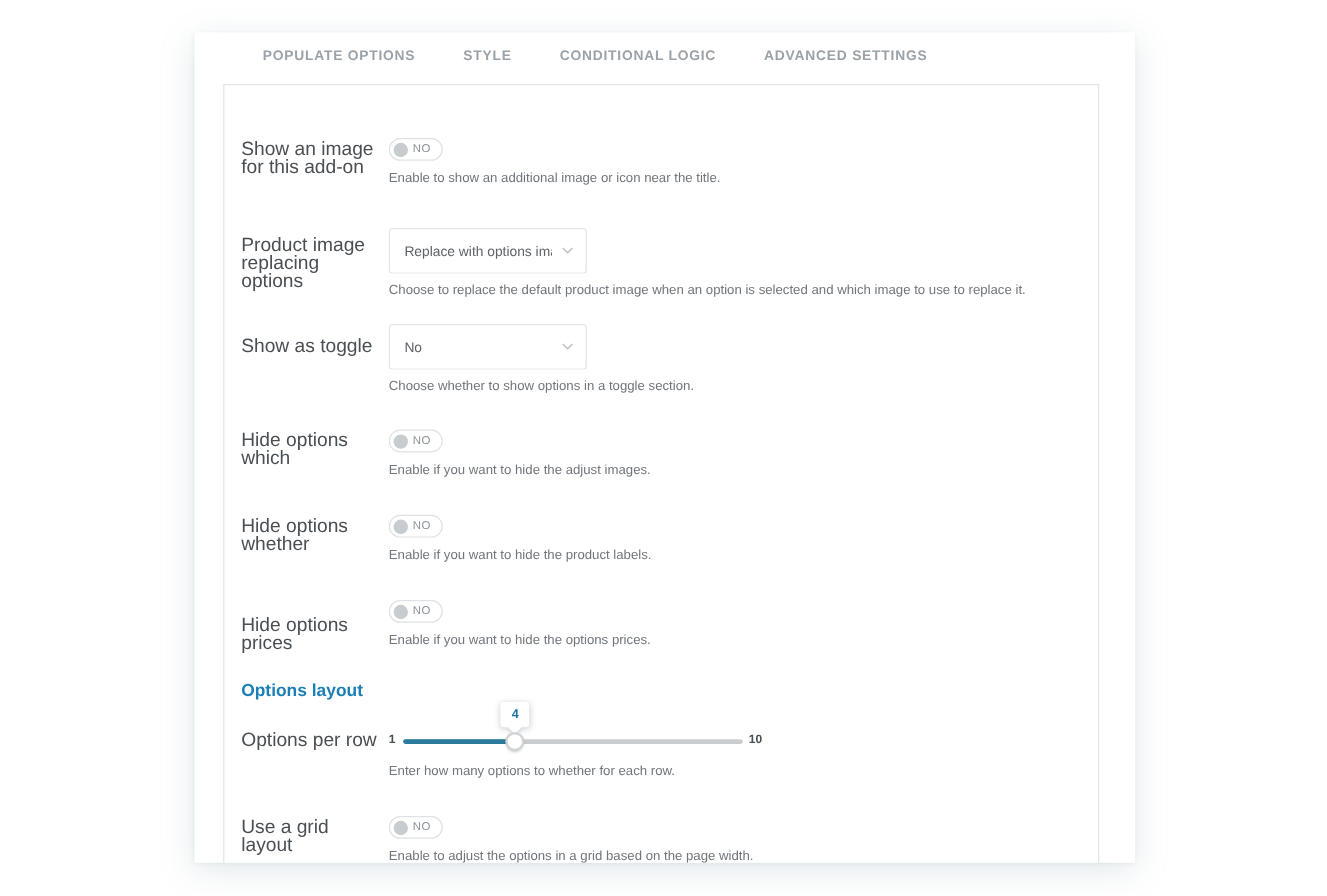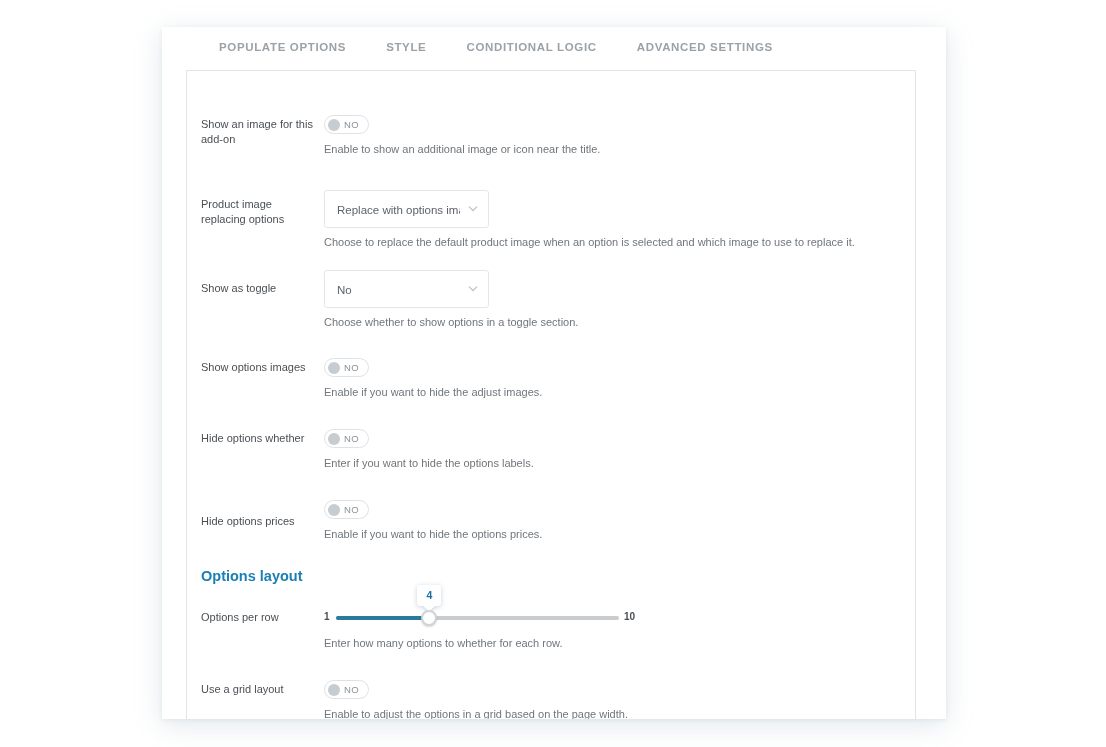--- a/index.html
+++ b/index.html
@@ -82,21 +82,21 @@
   
   .row {
     position: absolute;
     left: 0;
     width: 730px;
   }
   .row-label {
     position: absolute;
     left: 14px;
     width: 116px;
-    font-size: 11px;
+    font-size: 16px;
     color: #4a4f54;
     line-height: 15px;
   }
   .row-control {
     position: absolute;
     left: 137px;
   }
   .row-help {
     position: absolute;
     left: 137px;
@@ -303,39 +303,39 @@
             <svg viewBox="0 0 10 8" width="10" height="8">
                 <path d="M1 1.6 L5 5.6 L9 1.6" fill="none" stroke="#b9bfc4" stroke-width="1.2"></path>
               </svg>
           </span>
         </div>
       </div>
       <div class="row-help" style="top:45px;">Choose whether to show options in a toggle section.</div>
     </div>
 
     <div class="row" style="top:287px;">
-      <div class="row-label" style="top:2px;">Show options images</div>
+      <div class="row-label" style="top:2px;">Hide options which</div>
       <div class="row-control" style="top:0;">
         <div class="toggle">
           <span class="knob"></span>
           <span class="tlabel">NO</span>
         </div>
       </div>
       <div class="row-help" style="top:27px;">Enable if you want to hide the adjust images.</div>
     </div>
 
     <div class="row" style="top:358px;">
       <div class="row-label" style="top:2px;">Hide options whether</div>
       <div class="row-control" style="top:0;">
         <div class="toggle">
           <span class="knob"></span>
           <span class="tlabel">NO</span>
         </div>
       </div>
-      <div class="row-help" style="top:27px;">Enter if you want to hide the options labels.</div>
+      <div class="row-help" style="top:27px;">Enable if you want to hide the product labels.</div>
     </div>
 
     <div class="row" style="top:429px;">
       <div class="row-label" style="top:14px;">Hide options prices</div>
       <div class="row-control" style="top:0;">
         <div class="toggle">
           <span class="knob"></span>
           <span class="tlabel">NO</span>
         </div>
       </div>

